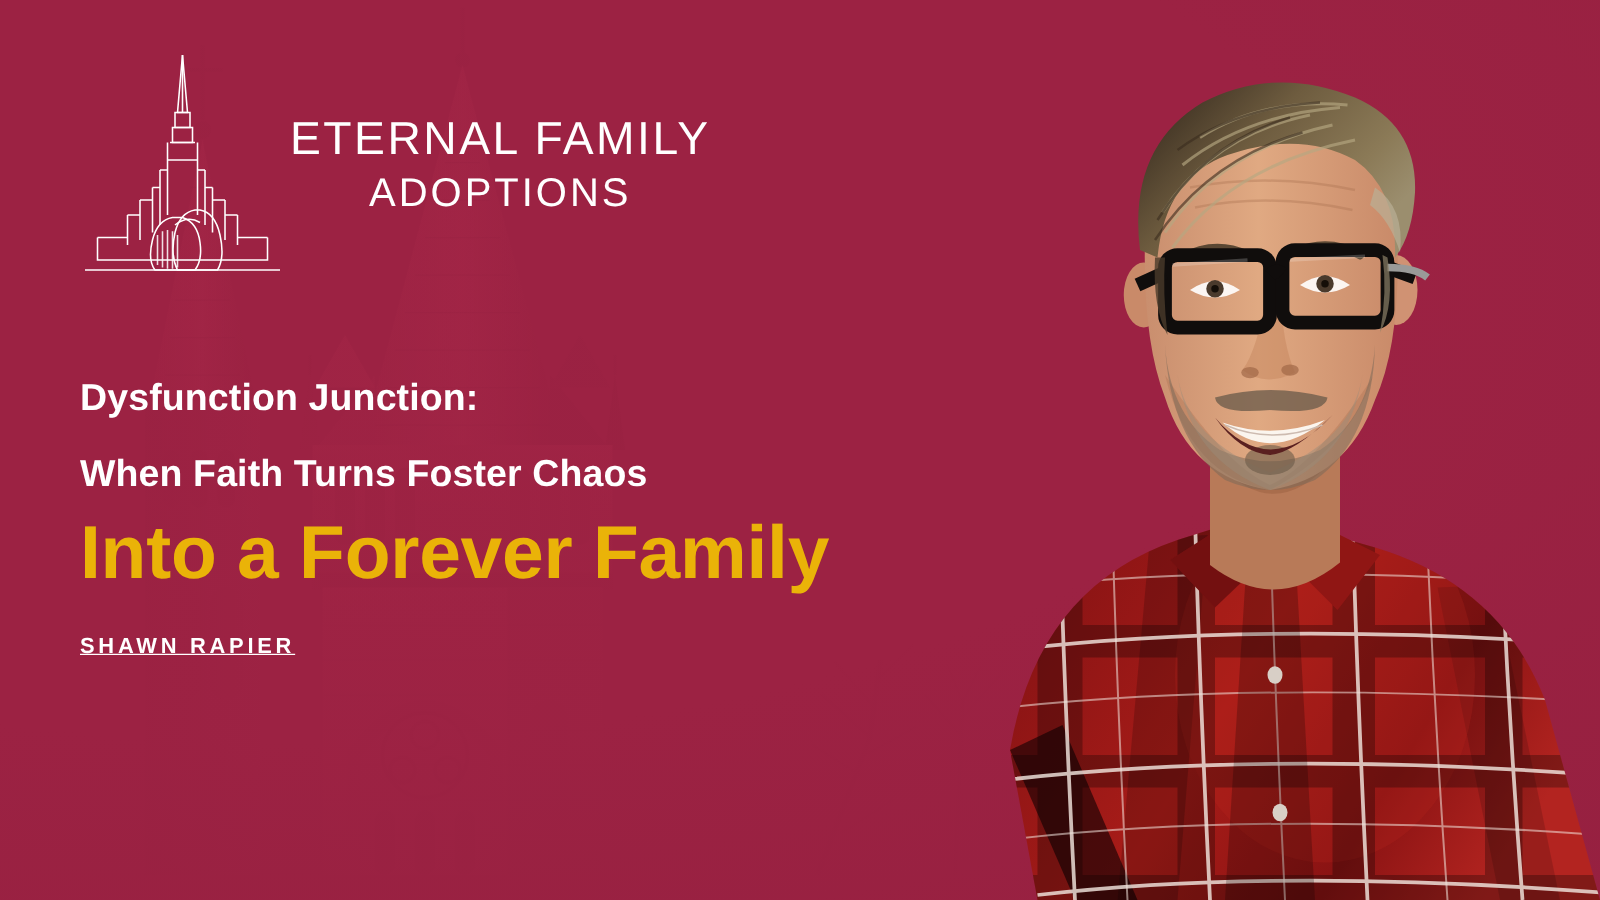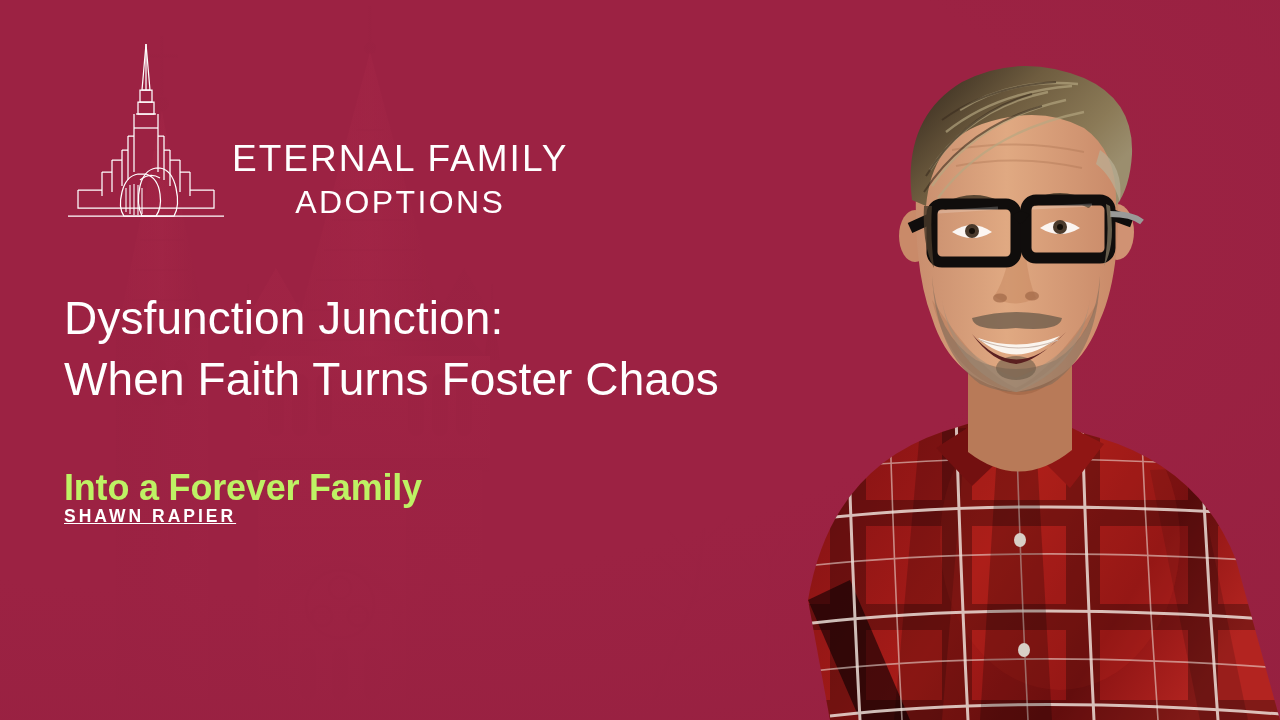--- a/index.html
+++ b/index.html
@@ -26,41 +26,41 @@
       rgba(156,34,67,.60) 45%,
       rgba(156,34,67,.78) 70%,
       rgba(156,34,67,.95) 100%);
   }
   .wash2{
     background:radial-gradient(120% 95% at 18% 30%,
       rgba(156,34,67,.55) 0%, rgba(156,34,67,.88) 55%, rgba(150,32,64,.97) 100%);
   }
 
   
-  .logo-wrap{position:absolute;left:64px;top:40px;display:flex;align-items:flex-end;}
+  .logo-wrap{position:absolute;left:64px;top:40px;display:flex;align-items:flex-start;}
   .logo-mark{width:164px;height:178px;flex:0 0 auto;}
   .logo-text{margin-left:4px;margin-top:52px;}
   .logo-l1{
     color:#fff;font-size:37px;letter-spacing:2.0px;font-weight:400;
     line-height:1;white-space:nowrap;
   }
   .logo-l2{
     color:#fff;font-size:32px;letter-spacing:2.4px;font-weight:400;
     line-height:1;text-align:center;margin-top:9px;white-space:nowrap;
   }
 
   
   .title{position:absolute;left:64px;top:288px;width:760px;}
   .t-line{
-    color:#fff;font-size:46px;line-height:61px;font-weight:400;
+    color:#fff;font-size:30px;line-height:61px;font-weight:700;
     letter-spacing:.1px;white-space:nowrap;
   }
   .t-bold{
-    color:#bef264;font-size:36px;line-height:63px;font-weight:700;
-    letter-spacing:-.2px;white-space:nowrap;margin-top:46px;
+    color:#eab308;font-size:60px;line-height:63px;font-weight:700;
+    letter-spacing:-.2px;white-space:nowrap;
   }
   .speaker{
     position:absolute;left:64px;top:506px;
     color:#fff;font-size:17.5px;font-weight:700;letter-spacing:3.0px;
     white-space:nowrap;
     text-decoration:underline;
   }
 
   
   .person{position:absolute;right:0;bottom:0;width:600px;height:720px;}

